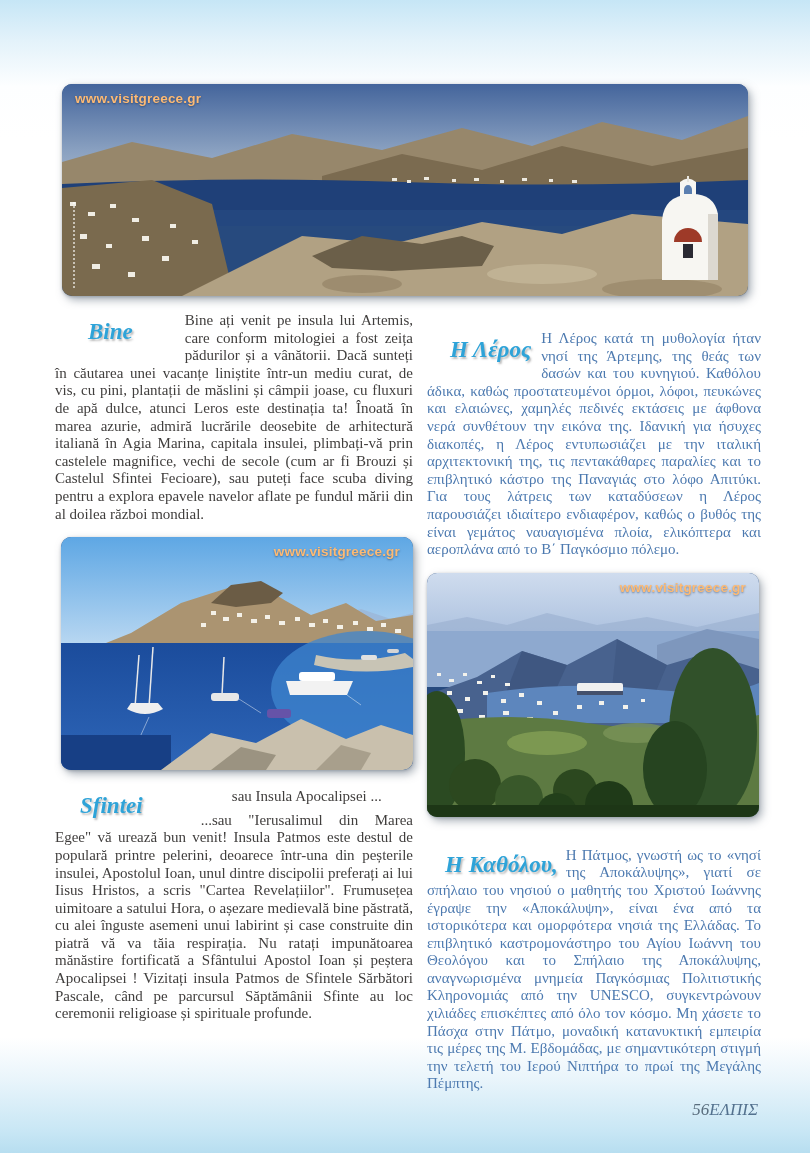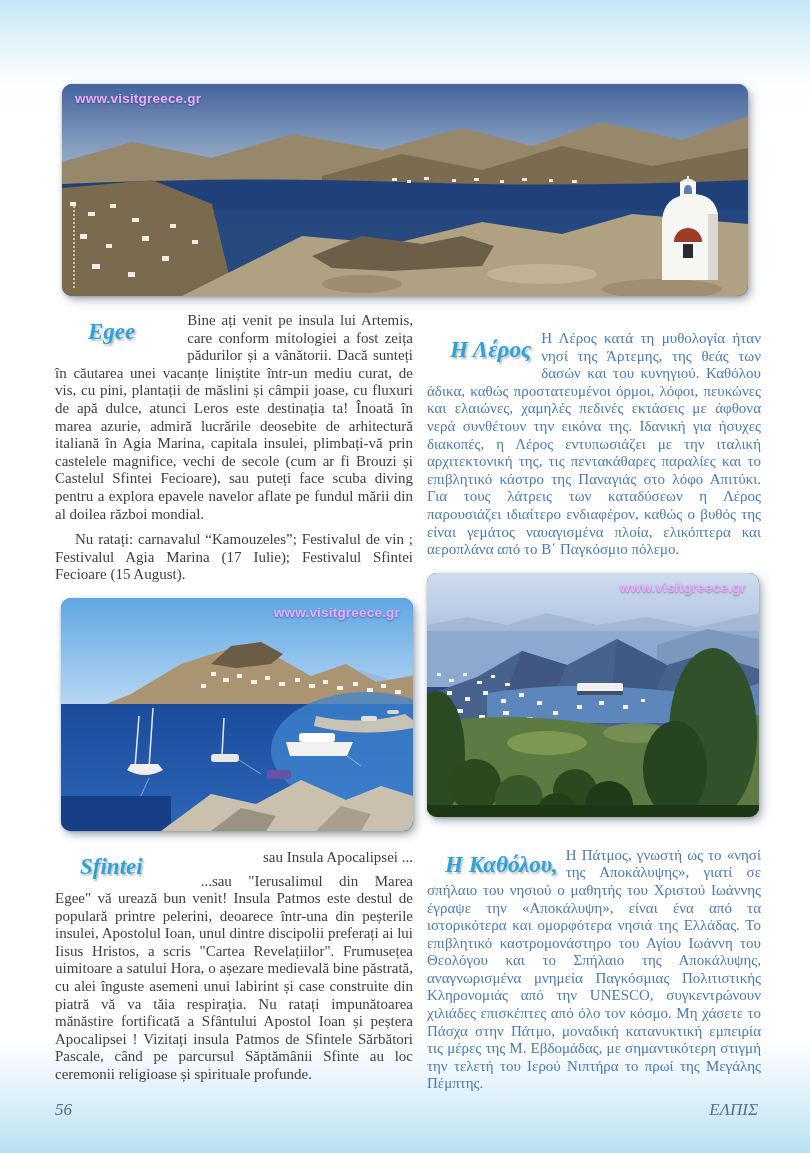--- a/index.html
+++ b/index.html
@@ -13,21 +13,21 @@
   .page{ position:relative; width:810px; height:1153px; }
 
   
   .photo{
     position:relative; border-radius:10px; overflow:hidden;
     box-shadow:3px 4px 8px rgba(85,100,115,.5), 0 1px 3px rgba(85,100,115,.35);
     background:#274a7e;
   }
   .photo svg{ display:block; width:100%; height:100%; }
   .watermark{
-    position:absolute; top:7px; color:#f0abfc; font-family:"Liberation Sans",sans-serif;
+    position:absolute; top:7px; color:#fdba74; font-family:"Liberation Sans",sans-serif;
     font-weight:bold; font-size:13.5px; letter-spacing:.2px;
     text-shadow:0 1px 2px rgba(0,30,70,.45);
   }
   .wm-left{ left:13px; } .wm-right{ right:13px; }
   #photo-leros{ position:absolute; left:62px; top:84px; width:686px; height:212px; }
   #photo-lindos{ width:352px; height:233px; margin:14px 0 0 6px; }
   #photo-patmos{ width:332px; height:244px; margin:14px 0 0 0; }
   .credit-vertical{
     position:absolute; left:11px; top:118px; width:5px; height:86px;
     border-left:2px dotted rgba(255,255,255,.75); opacity:.8;
@@ -44,29 +44,29 @@
   }
   .h-leros-ro{ margin:0 52px 14px 33px; padding-top:8px; }
   .h-leros-el{ margin:0 10px 12px 23px; padding-top:8px; }
   .h-patmos-ro{ margin:0 58px 6px 25px; padding-top:6px; }
   .h-patmos-el{ margin:0 8px 2px 18px; padding-top:6px; }
 
   .ro-text{ color:#403e3d; font-size:15px; line-height:17.6px; text-align:justify; }
   .el-text{ color:#4d7ab0; font-size:15px; line-height:17.6px; text-align:justify; }
   .para{ text-align:justify; }
   .para.indent{ text-indent:20px; margin-top:8px; }
-  .sub-line{ padding-left:30px; margin-bottom:6px; text-align:right; }
+  .sub-line{ padding-left:30px; margin-bottom:6px; text-align:center; }
   .it{ }
   .sect-patmos-ro{ margin-top:18px; }
   .sect-patmos-el{ margin-top:30px; }
 
   
   .footer{
     position:absolute; left:55px; right:52px; top:1100px;
-    display:flex; justify-content:space-between;
+    display:flex; justify-content:flex-end;
     font-style:italic; font-size:17px; color:#53718e;
   }
   .footer .pageno{ color:#5a6e7e; }
 </style>
 </head>
 <body>
 
 <div class="page">
 
   <div class="photo" id="photo-leros">
@@ -126,23 +126,22 @@
     </svg>
     <div class="watermark wm-left">www.visitgreece.gr</div>
     <div class="credit-vertical"></div>
   </div>
 
   <div class="columns">
 
     <div class="col-left">
 
       <section class="ro-text">
-        <h2 class="island-heading h-leros-ro">Egee</h2>
+        <h2 class="island-heading h-leros-ro">Bine</h2>
         <p class="para"><span>Bine ați venit pe insula lui Artemis, care conform mitologiei a fost zeița pădurilor și a vânătorii. Dacă sunteți în căutarea unei vacanțe liniștite într-un mediu curat, de vis, cu pini, plantații de măslini și câmpii joase, cu fluxuri de apă dulce, atunci Leros este destinația ta! Înoată în marea azurie, admiră lucrările deosebite de arhitectură italiană în Agia Marina, capitala insulei, plimbați-vă prin castelele magnifice, vechi de secole (cum ar fi Brouzi și Castelul Sfintei Fecioare), sau puteți face </span><span class="it">scuba diving</span><span> pentru a explora epavele navelor aflate pe fundul mării din al doilea război mondial.</span></p>
-        <p class="para indent">Nu ratați: carnavalul “Kamouzeles”; Festivalul de vin ; Festivalul Agia Marina (17 Iulie); Festivalul Sfintei Fecioare (15 August).</p>
       </section>
 
       <div class="photo" id="photo-lindos">
         <svg viewBox="0 0 352 233" preserveAspectRatio="none">
           <defs>
             <linearGradient id="sky2" x1="0" y1="0" x2="0" y2="1">
               <stop offset="0" stop-color="#5ea7e4"></stop>
                 <stop offset="1" stop-color="#bcd9f2"></stop>
             </linearGradient>
             <linearGradient id="sea2" x1="0" y1="0" x2="0" y2="1">

